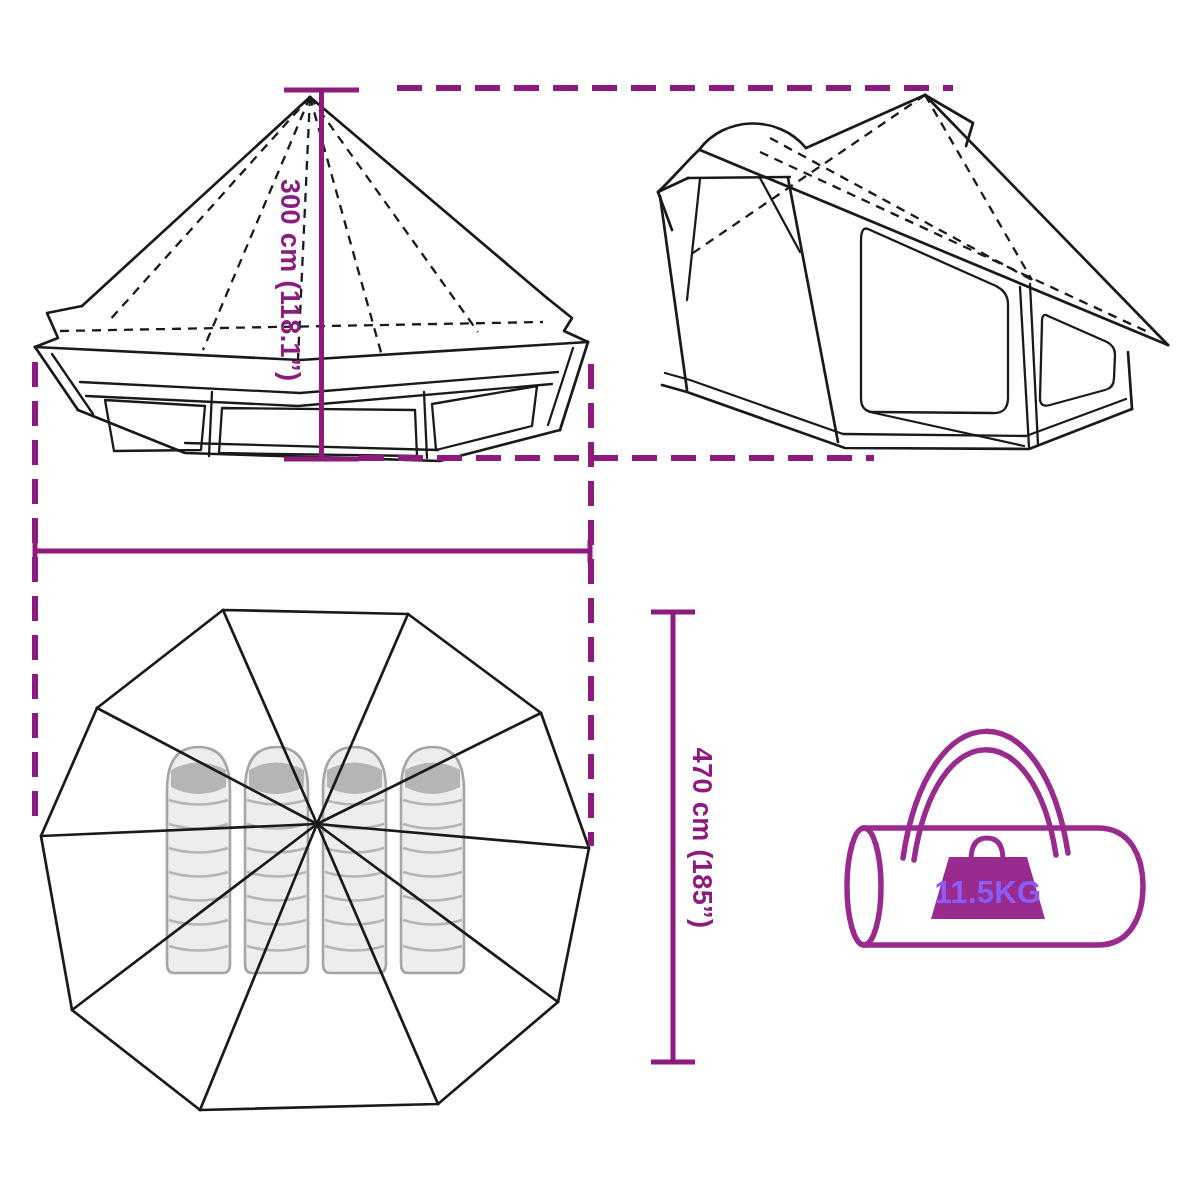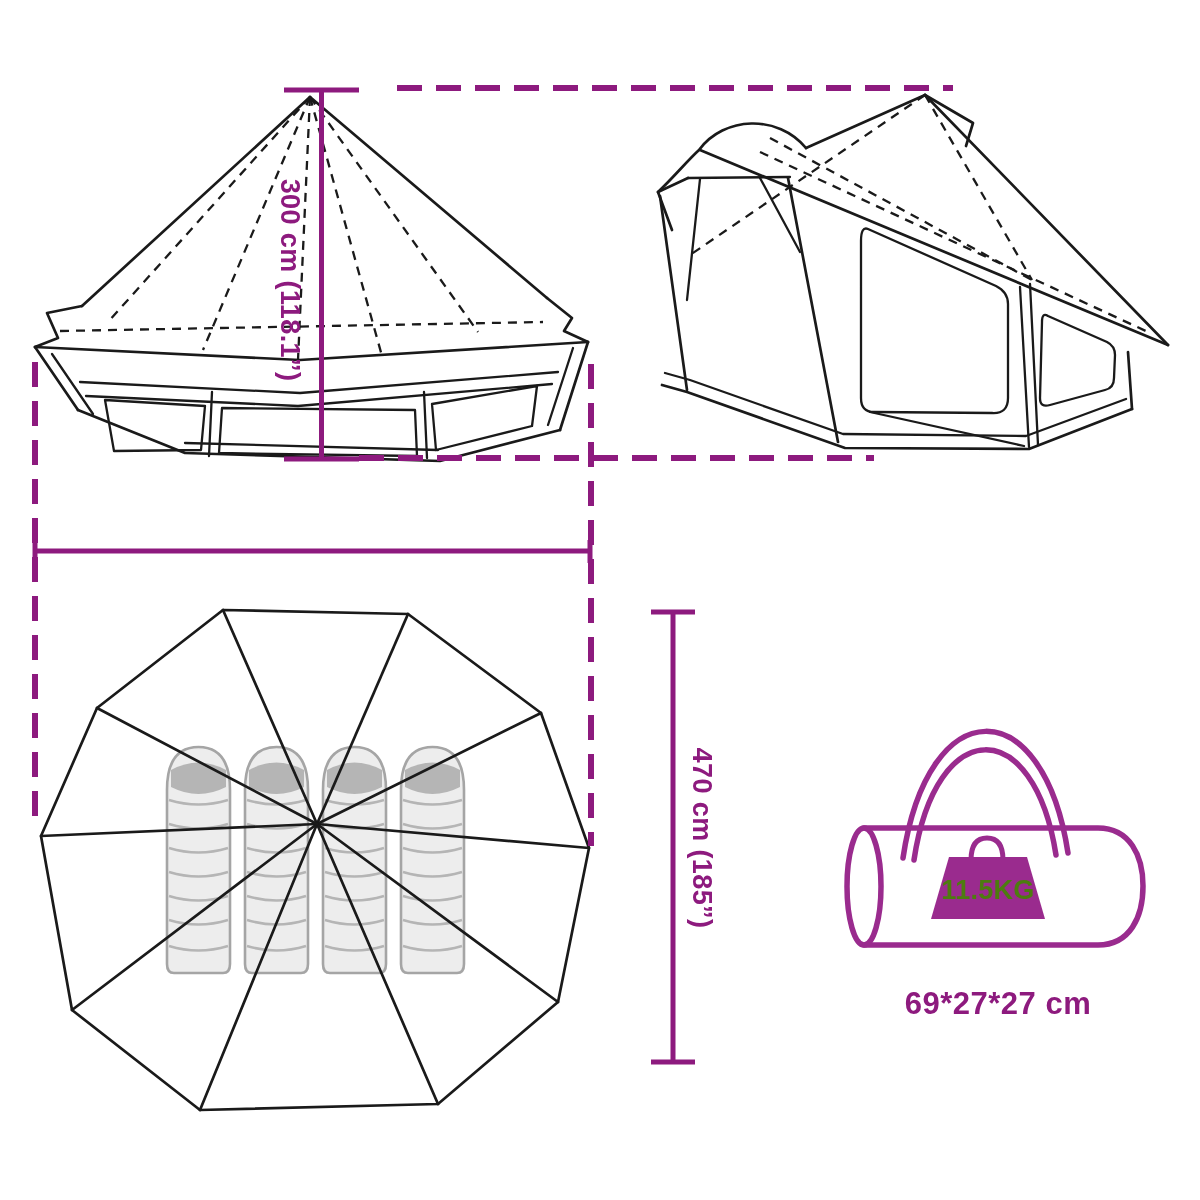--- a/index.html
+++ b/index.html
@@ -29,21 +29,21 @@
 
   
   .carry{stroke:var(--accent-bright);stroke-width:5.5;fill:none;stroke-linecap:round;stroke-linejoin:round;}
   .weightfill{fill:var(--accent-bright);stroke:none;}
   .knob{fill:var(--white);stroke:var(--accent-bright);stroke-width:5;}
 
   
   .dim-label{position:absolute;color:var(--accent);font-weight:bold;font-size:27px;
              letter-spacing:.4px;text-align:center;white-space:nowrap;}
   .v{transform-origin:top left;transform:rotate(90deg);}
-  .weight-label{position:absolute;color:#4d7c0f;font-weight:bold;font-size:27px;
+  .weight-label{position:absolute;color:#8b5cf6;font-weight:bold;font-size:31px;
                 text-align:center;white-space:nowrap;letter-spacing:.3px;}
   .size-label{position:absolute;color:var(--accent);font-weight:bold;font-size:31px;
               text-align:center;white-space:nowrap;letter-spacing:.5px;}
 </style>
 </head>
 <body>
 
 <div class="canvas">
 
 <svg width="1200" height="1200" viewBox="0 0 1200 1200">
@@ -218,15 +218,14 @@
   </g>
 </svg>
 
 <div class="dim-label v" style="left:305px;top:162px;width:236px;">300 cm (118.1”)</div>
 
 
 <div class="dim-label v" style="left:717px;top:720px;width:236px;">470 cm (185”)</div>
 
 <div class="weight-label" style="left:933px;top:875px;width:110px;">11.5KG</div>
 
-<div class="size-label" style="left:856px;top:986px;width:284px;">69*27*27 cm</div>
 
 </div>
 
 </body></html>

